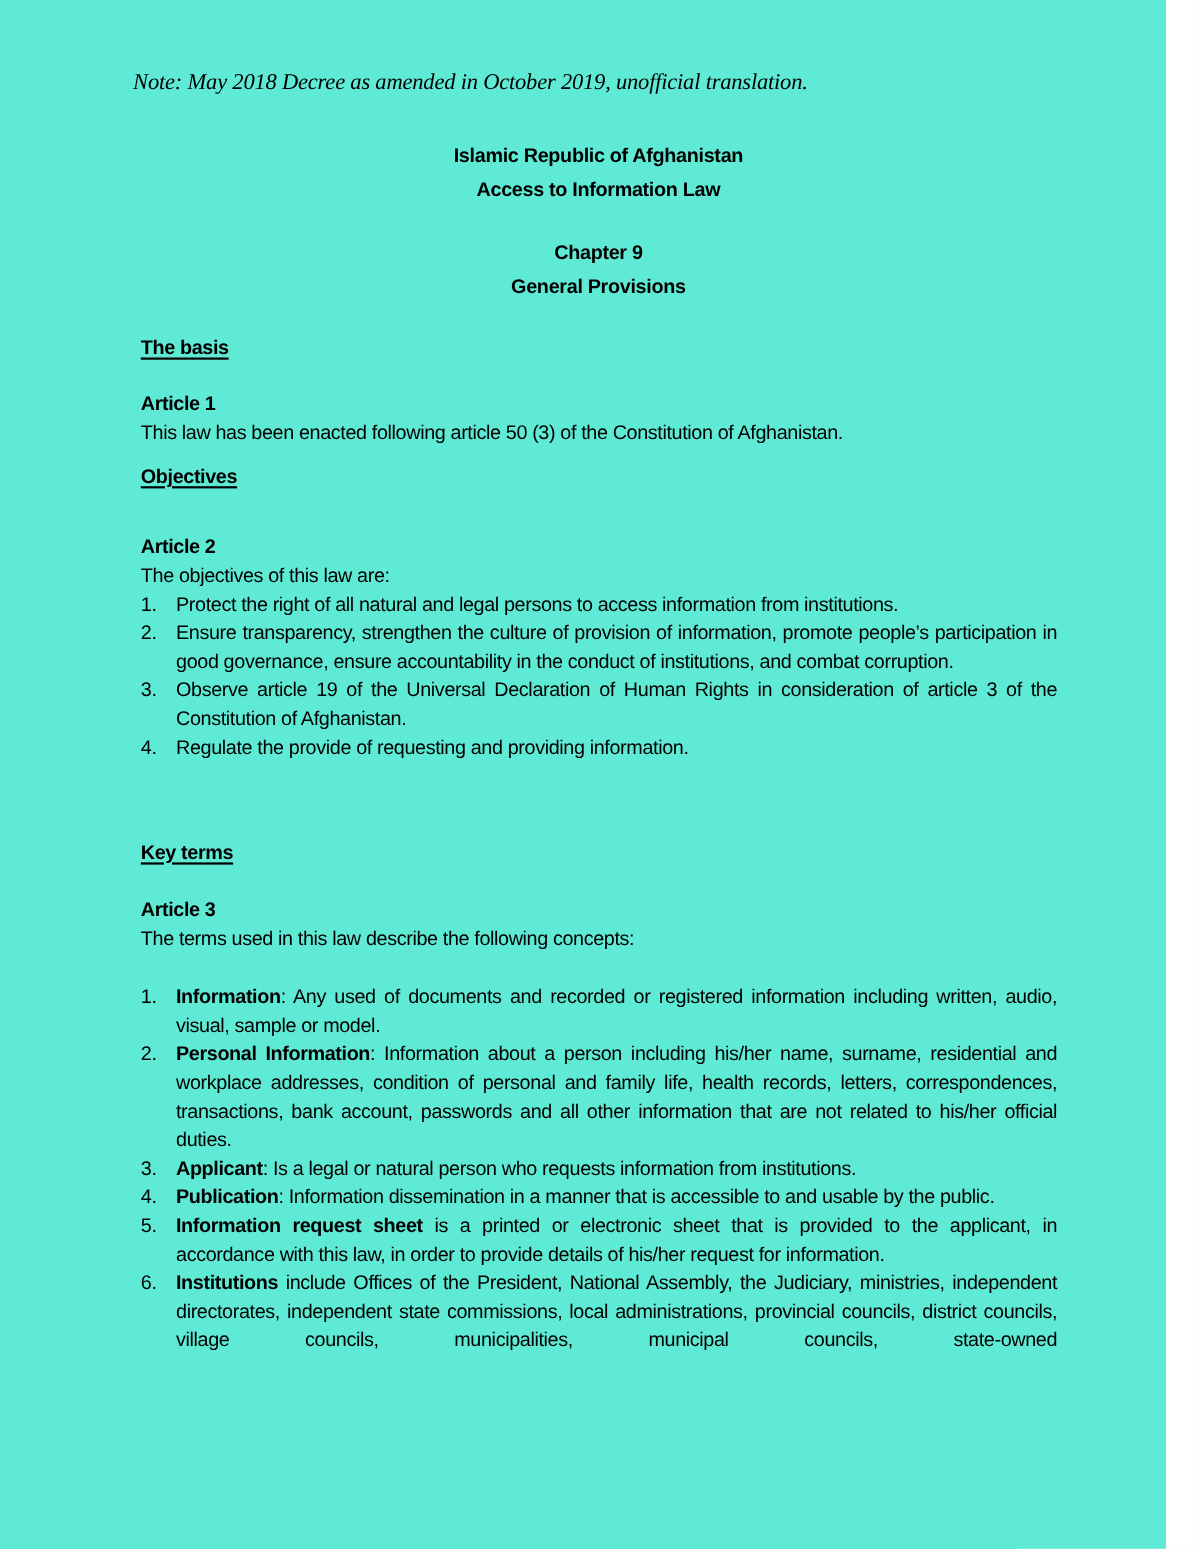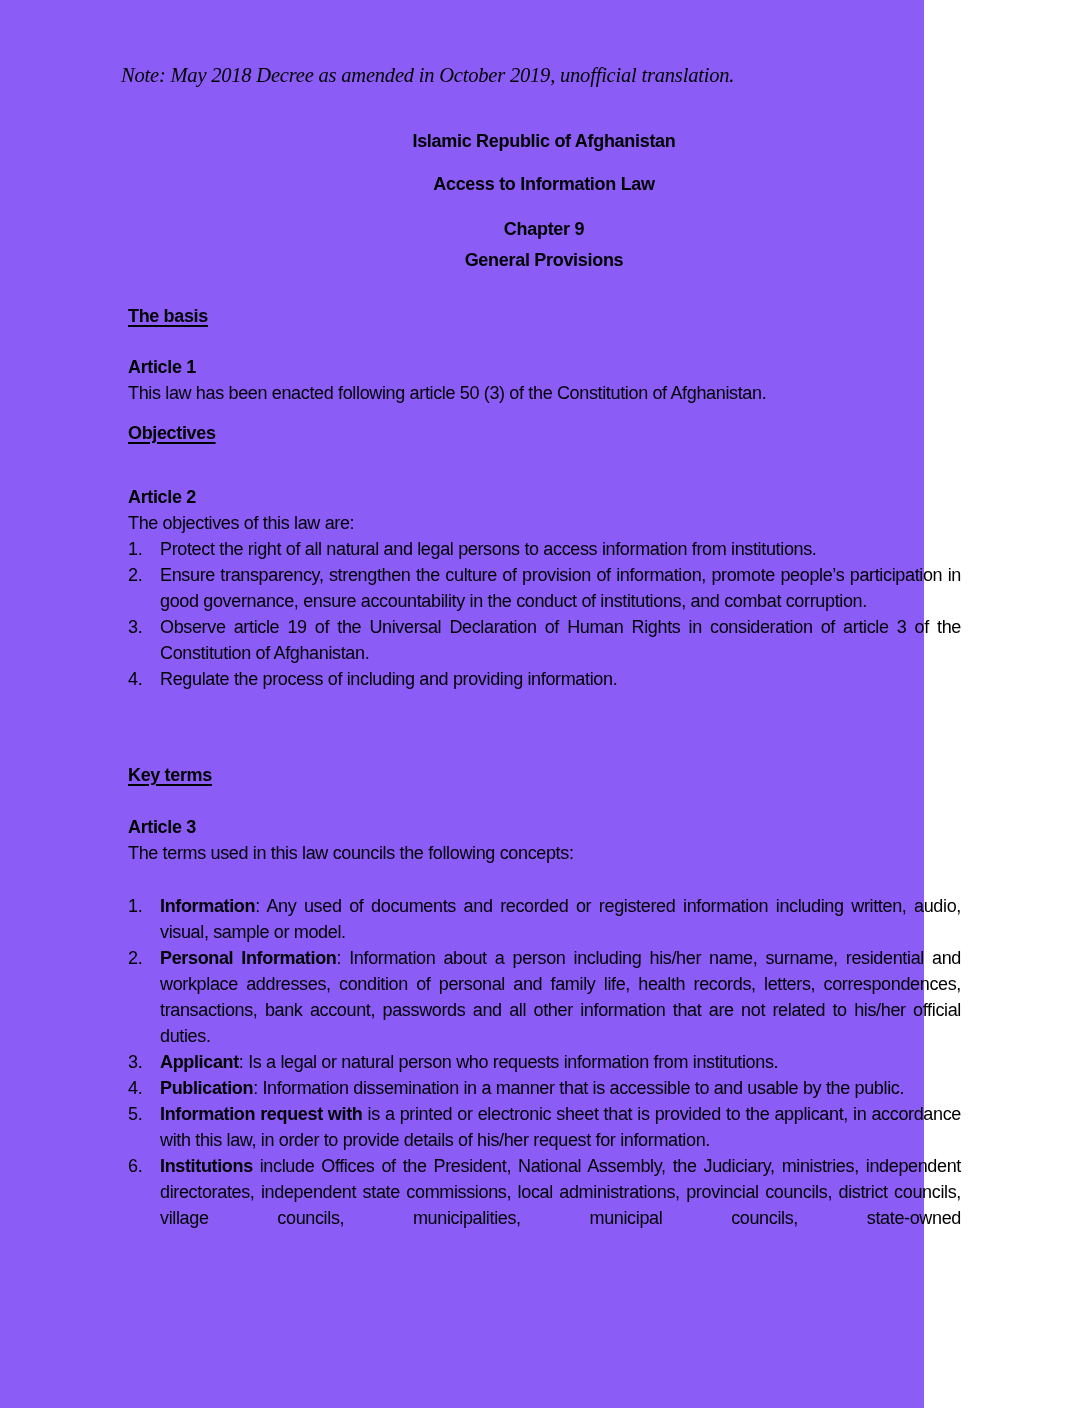--- a/index.html
+++ b/index.html
@@ -11,23 +11,23 @@
       width: 1088px;
       height: 1408px;
       position: relative;
       overflow: hidden;
       color: #000;
       font-family: "Liberation Sans", "DejaVu Sans", sans-serif;
     }
     .page {
       position: absolute;
       left: 0; top: 0;
-      width: 924px;
+      width: 1060px;
       height: 1408px;
-      background: #8b5cf6;
+      background: #5eead4;
     }
     .note {
       position: absolute;
       left: 121px;
       top: 64px;
       font-family: "Liberation Serif", "DejaVu Serif", serif;
       font-style: italic;
       font-size: 20.5px;
       letter-spacing: -0.2px;
       white-space: nowrap;
@@ -82,21 +82,21 @@
     }
   </style>
 </head>
 <body>
 
 <div class="page">
 
   <div class="note">Note: May 2018 Decree as amended in October 2019, unofficial translation.</div>
 
   <div class="center-title" style="top:131px;">Islamic Republic of Afghanistan</div>
-  <div class="center-title" style="top:162px;margin-top:12px;">Access to Information Law</div>
+  <div class="center-title" style="top:162px;">Access to Information Law</div>
 
   <div class="center-title" style="top:219px;">Chapter 9</div>
   <div class="center-title" style="top:250px;">General Provisions</div>
 
   <div class="block" style="top:303px;">
     <div class="heading-u">The basis</div>
   </div>
   <div class="block" style="top:354px;">
     <div class="article">Article 1</div>
     <div>This law has been enacted following article 50 (3) of the Constitution of Afghanistan.</div>
@@ -116,31 +116,31 @@
       <li class="justify">
         <span class="num">2.</span>
         <span>Ensure transparency, strengthen the culture of provision of information, promote people’s participation in good governance, ensure accountability in the conduct of institutions, and combat corruption.</span>
       </li>
       <li class="justify">
         <span class="num">3.</span>
         <span>Observe article 19 of the Universal Declaration of Human Rights in consideration of article 3 of the Constitution of Afghanistan.</span>
       </li>
       <li>
         <span class="num">4.</span>
-        <span>Regulate the process of including and providing information.</span>
+        <span>Regulate the provide of requesting and providing information.</span>
       </li>
     </ol>
   </div>
 
   <div class="block" style="top:762px;">
     <div class="heading-u">Key terms</div>
   </div>
   <div class="block" style="top:814px;">
     <div class="article">Article 3</div>
-    <div>The terms used in this law councils the following concepts:</div>
+    <div>The terms used in this law describe the following concepts:</div>
   </div>
   <div class="block" style="top:893px;">
     <ol class="items">
       <li class="justify">
         <span class="num">1.</span>
         <span class="term">Information</span><span>: Any used of documents and recorded or registered information including written, audio, visual, sample or model.</span>
       </li>
       <li class="justify">
         <span class="num">2.</span>
         <span class="term">Personal Information</span><span>: Information about a person including his/her name, surname, residential and workplace addresses, condition of personal and family life, health records, letters, correspondences, transactions, bank account, passwords and all other information that are not related to his/her official duties.</span>
@@ -148,21 +148,21 @@
       <li>
         <span class="num">3.</span>
         <span class="term">Applicant</span><span>: Is a legal or natural person who requests information from institutions.</span>
       </li>
       <li class="justify">
         <span class="num">4.</span>
         <span class="term">Publication</span><span>: Information dissemination in a manner that is accessible to and usable by the public.</span>
       </li>
       <li class="justify">
         <span class="num">5.</span>
-        <span class="term">Information request with</span><span> is a printed or electronic sheet that is provided to the applicant, in accordance with this law, in order to provide details of his/her request for information.</span>
+        <span class="term">Information request sheet</span><span> is a printed or electronic sheet that is provided to the applicant, in accordance with this law, in order to provide details of his/her request for information.</span>
       </li>
       <li class="justify" style="text-align-last: justify;">
         <span class="num">6.</span>
         <span class="term">Institutions</span><span> include Offices of the President, National Assembly, the Judiciary, ministries, independent directorates, independent state commissions, local administrations, provincial councils, district councils, village councils, municipalities, municipal councils, state-owned</span>
       </li>
     </ol>
   </div>
 
 </div>
 

